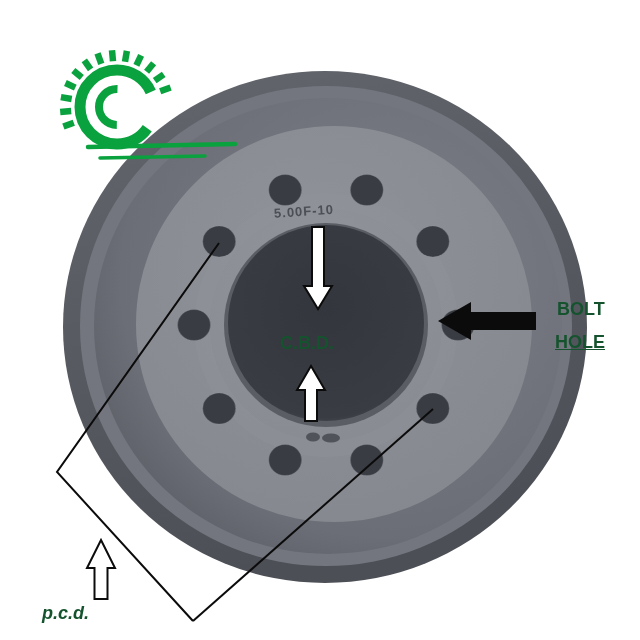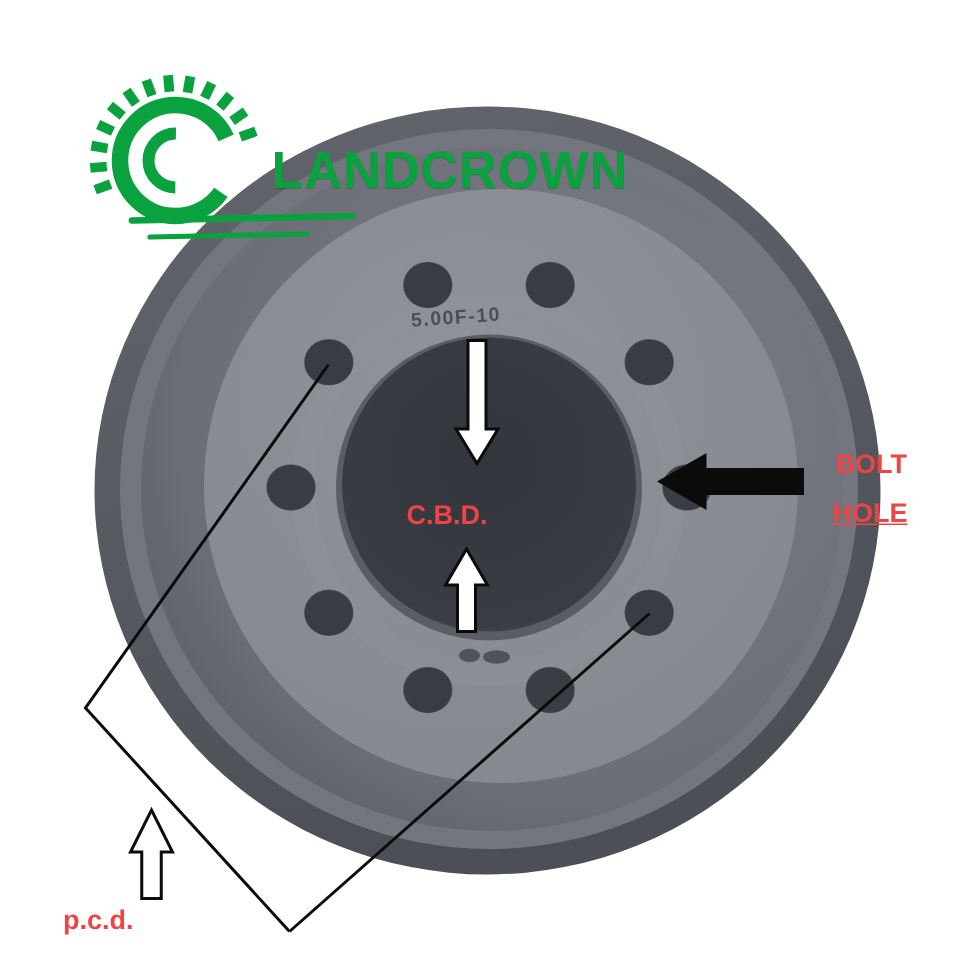--- a/index.html
+++ b/index.html
@@ -2,32 +2,32 @@
 <html><head>
 <meta charset="utf-8">
 <style>
   html,body{margin:0;padding:0;background:#e9e9e9;}
   .canvas{
     position:relative;width:640px;height:640px;background:#ffffff;
     overflow:hidden;font-family:"Liberation Sans",sans-serif;
   }
   svg{position:absolute;left:0;top:0;}
   .label{
-    position:absolute;color:#ef4444;font-weight:bold;font-size:18px;
+    position:absolute;color:#14532d;font-weight:bold;font-size:18px;
     font-family:"Liberation Sans",sans-serif;white-space:nowrap;
   }
   .brand-wordmark{
     position:absolute;left:181px;top:94px;font-size:35px;font-weight:bold;
     letter-spacing:0.5px;color:#0aa23e;font-family:"Liberation Sans",sans-serif;
     text-shadow:0 1px 0 rgba(0,60,20,0.25);
   }
-  .cbd-label{left:271px;top:333px;width:72px;text-align:left;}
+  .cbd-label{left:271px;top:333px;width:72px;text-align:center;}
   .bolt-label-1{left:557px;top:299px;}
   .bolt-label-2{left:555px;top:332px;text-decoration:underline;}
-  .pcd-label{left:42px;top:603px;}
+  .pcd-label{left:42px;top:603px;font-style:italic;}
 </style>
 </head>
 <body>
 
 <div class="canvas">
 
   <svg width="640" height="640" viewBox="0 0 640 640">
     <defs>
       <linearGradient id="gOuter" x1="0" y1="0" x2="0.3" y2="1">
         <stop offset="0" stop-color="#63666d"></stop>
@@ -108,19 +108,18 @@
         <line x1="154.7" y1="80.6" x2="163.7" y2="74.3"></line>
         <line x1="160.2" y1="91.3" x2="170.6" y2="87.5"></line>
       </g>
       <g stroke="#0aa23e" stroke-linecap="round">
         <line x1="88" y1="147" x2="235" y2="144" stroke-width="4.5"></line>
         <line x1="100" y1="158" x2="205" y2="156" stroke-width="3.5"></line>
       </g>
     </g>
   </svg>
 
-  <div class="brand-wordmark">LANDCROWN</div>
   <div class="label cbd-label">C.B.D.</div>
   <div class="label bolt-label-1">BOLT</div>
   <div class="label bolt-label-2">HOLE</div>
   <div class="label pcd-label">p.c.d.</div>
 
 </div>
 
 </body></html>

